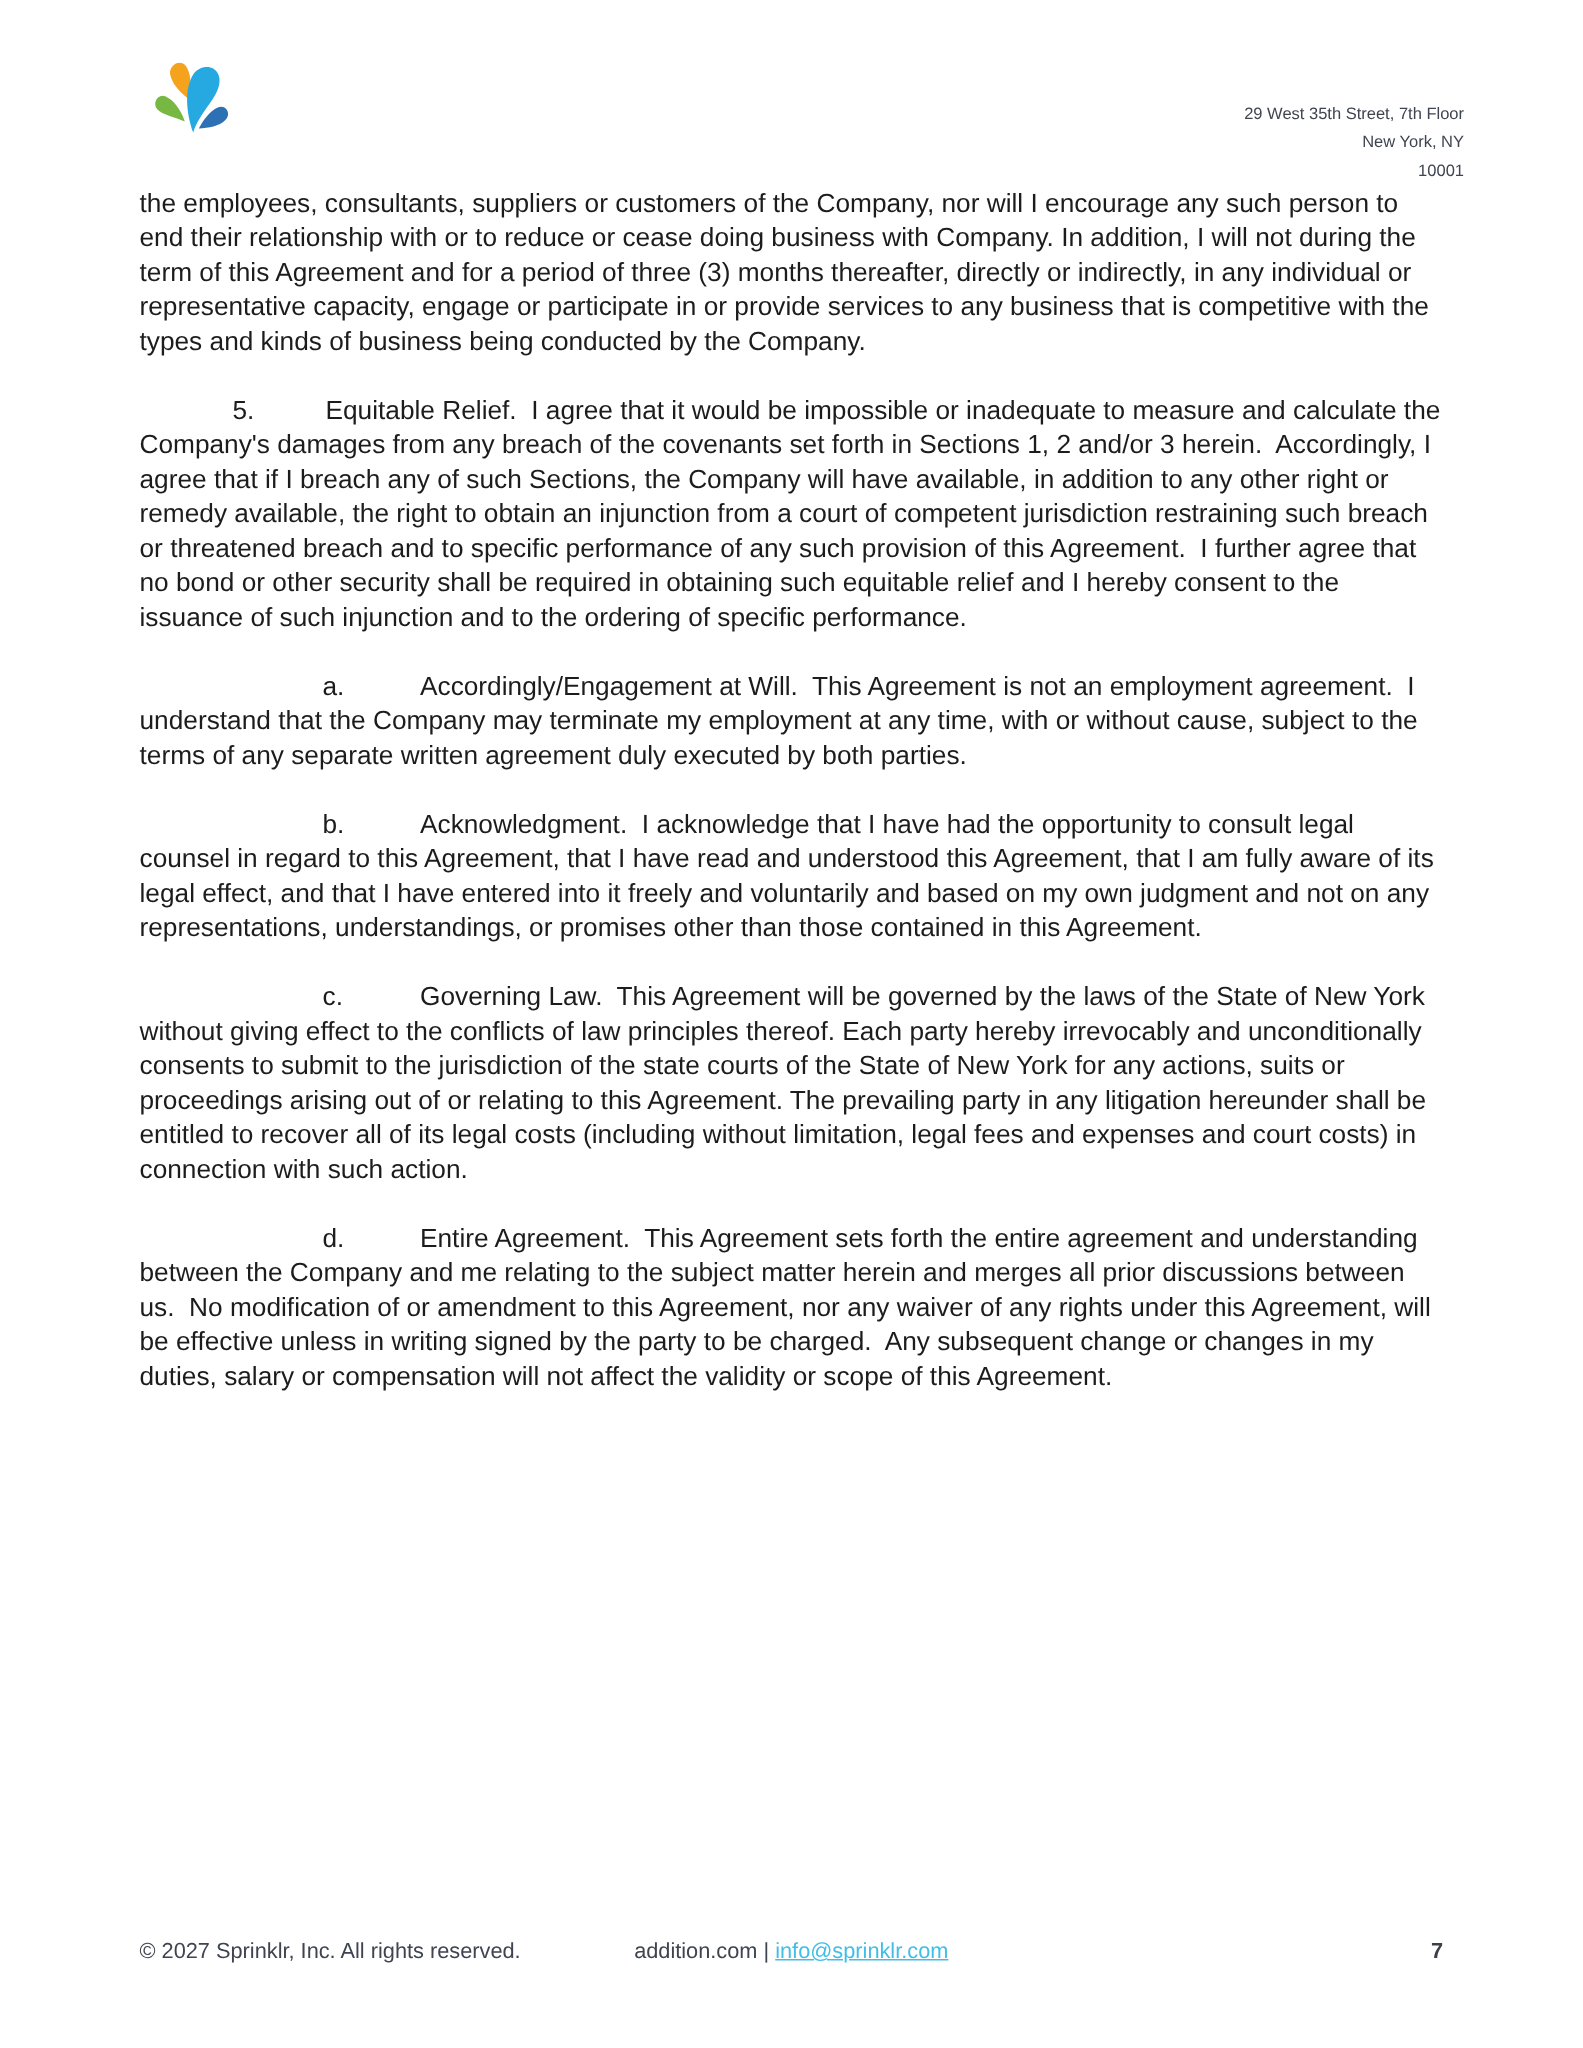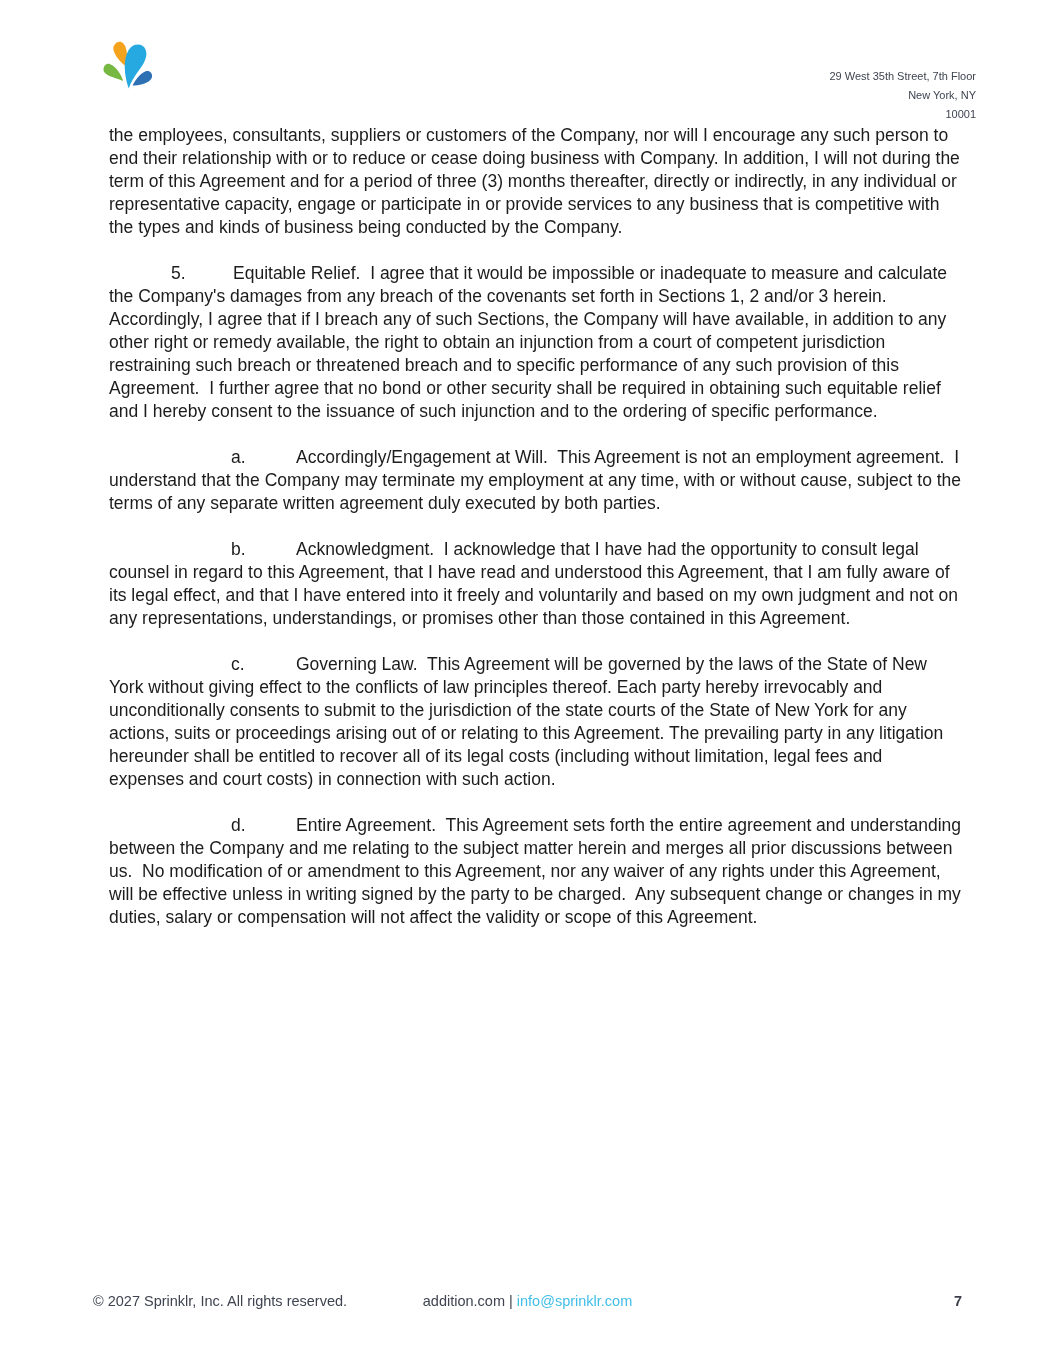--- a/index.html
+++ b/index.html
@@ -34,21 +34,21 @@
 
   
   .doc-body {
     position: absolute;
     left: 93px;
     top: 124px;
     width: 869px;
     font-size: 17.5px;
     line-height: 23px;
   }
-  .para { margin: 0 0 23px 16px; }
+  .para { margin: 0 0 23px 0; }
   .para.main { text-indent: 62px; }
   .para.sub  { text-indent: 122px; }
   .plabel { display: inline-block; text-indent: 0; }
   .para.main .plabel { width: 62px; }
   .para.sub  .plabel { width: 65px; }
   .pheading { }
   .ptext { white-space: pre-wrap; }
 
   
   .footer {
@@ -56,21 +56,21 @@
     left: 93px;
     right: 93px;
     top: 1292px;
     font-size: 14.5px;
     line-height: 18px;
     color: #3e4450;
   }
   .footer-copyright { position: absolute; left: 0; top: 0; }
   .footer-center { position: absolute; left: 0; right: 0; top: 0; text-align: center; }
   .footer-page { position: absolute; right: 0; top: 0; font-weight: bold; color: #3a3f4a; }
-  .footer-email { cursor: pointer; text-align: right; }
+  .footer-email { text-decoration: underline; cursor: pointer; text-align: right; }
 </style>
 </head>
 <body>
 
 <div class="page" style="color: rgb(28, 28, 28);">
 
   <div class="logo">
     <svg viewBox="0 0 60 60" width="56" height="56" aria-hidden="true">
 
       <path d="M31,31 C24,26 17.5,19 16.5,12 C15.8,6 23,1.5 27.2,5.8 C31.4,10.2 31.8,21 31,31 Z" fill="#f5a21d"></path>

